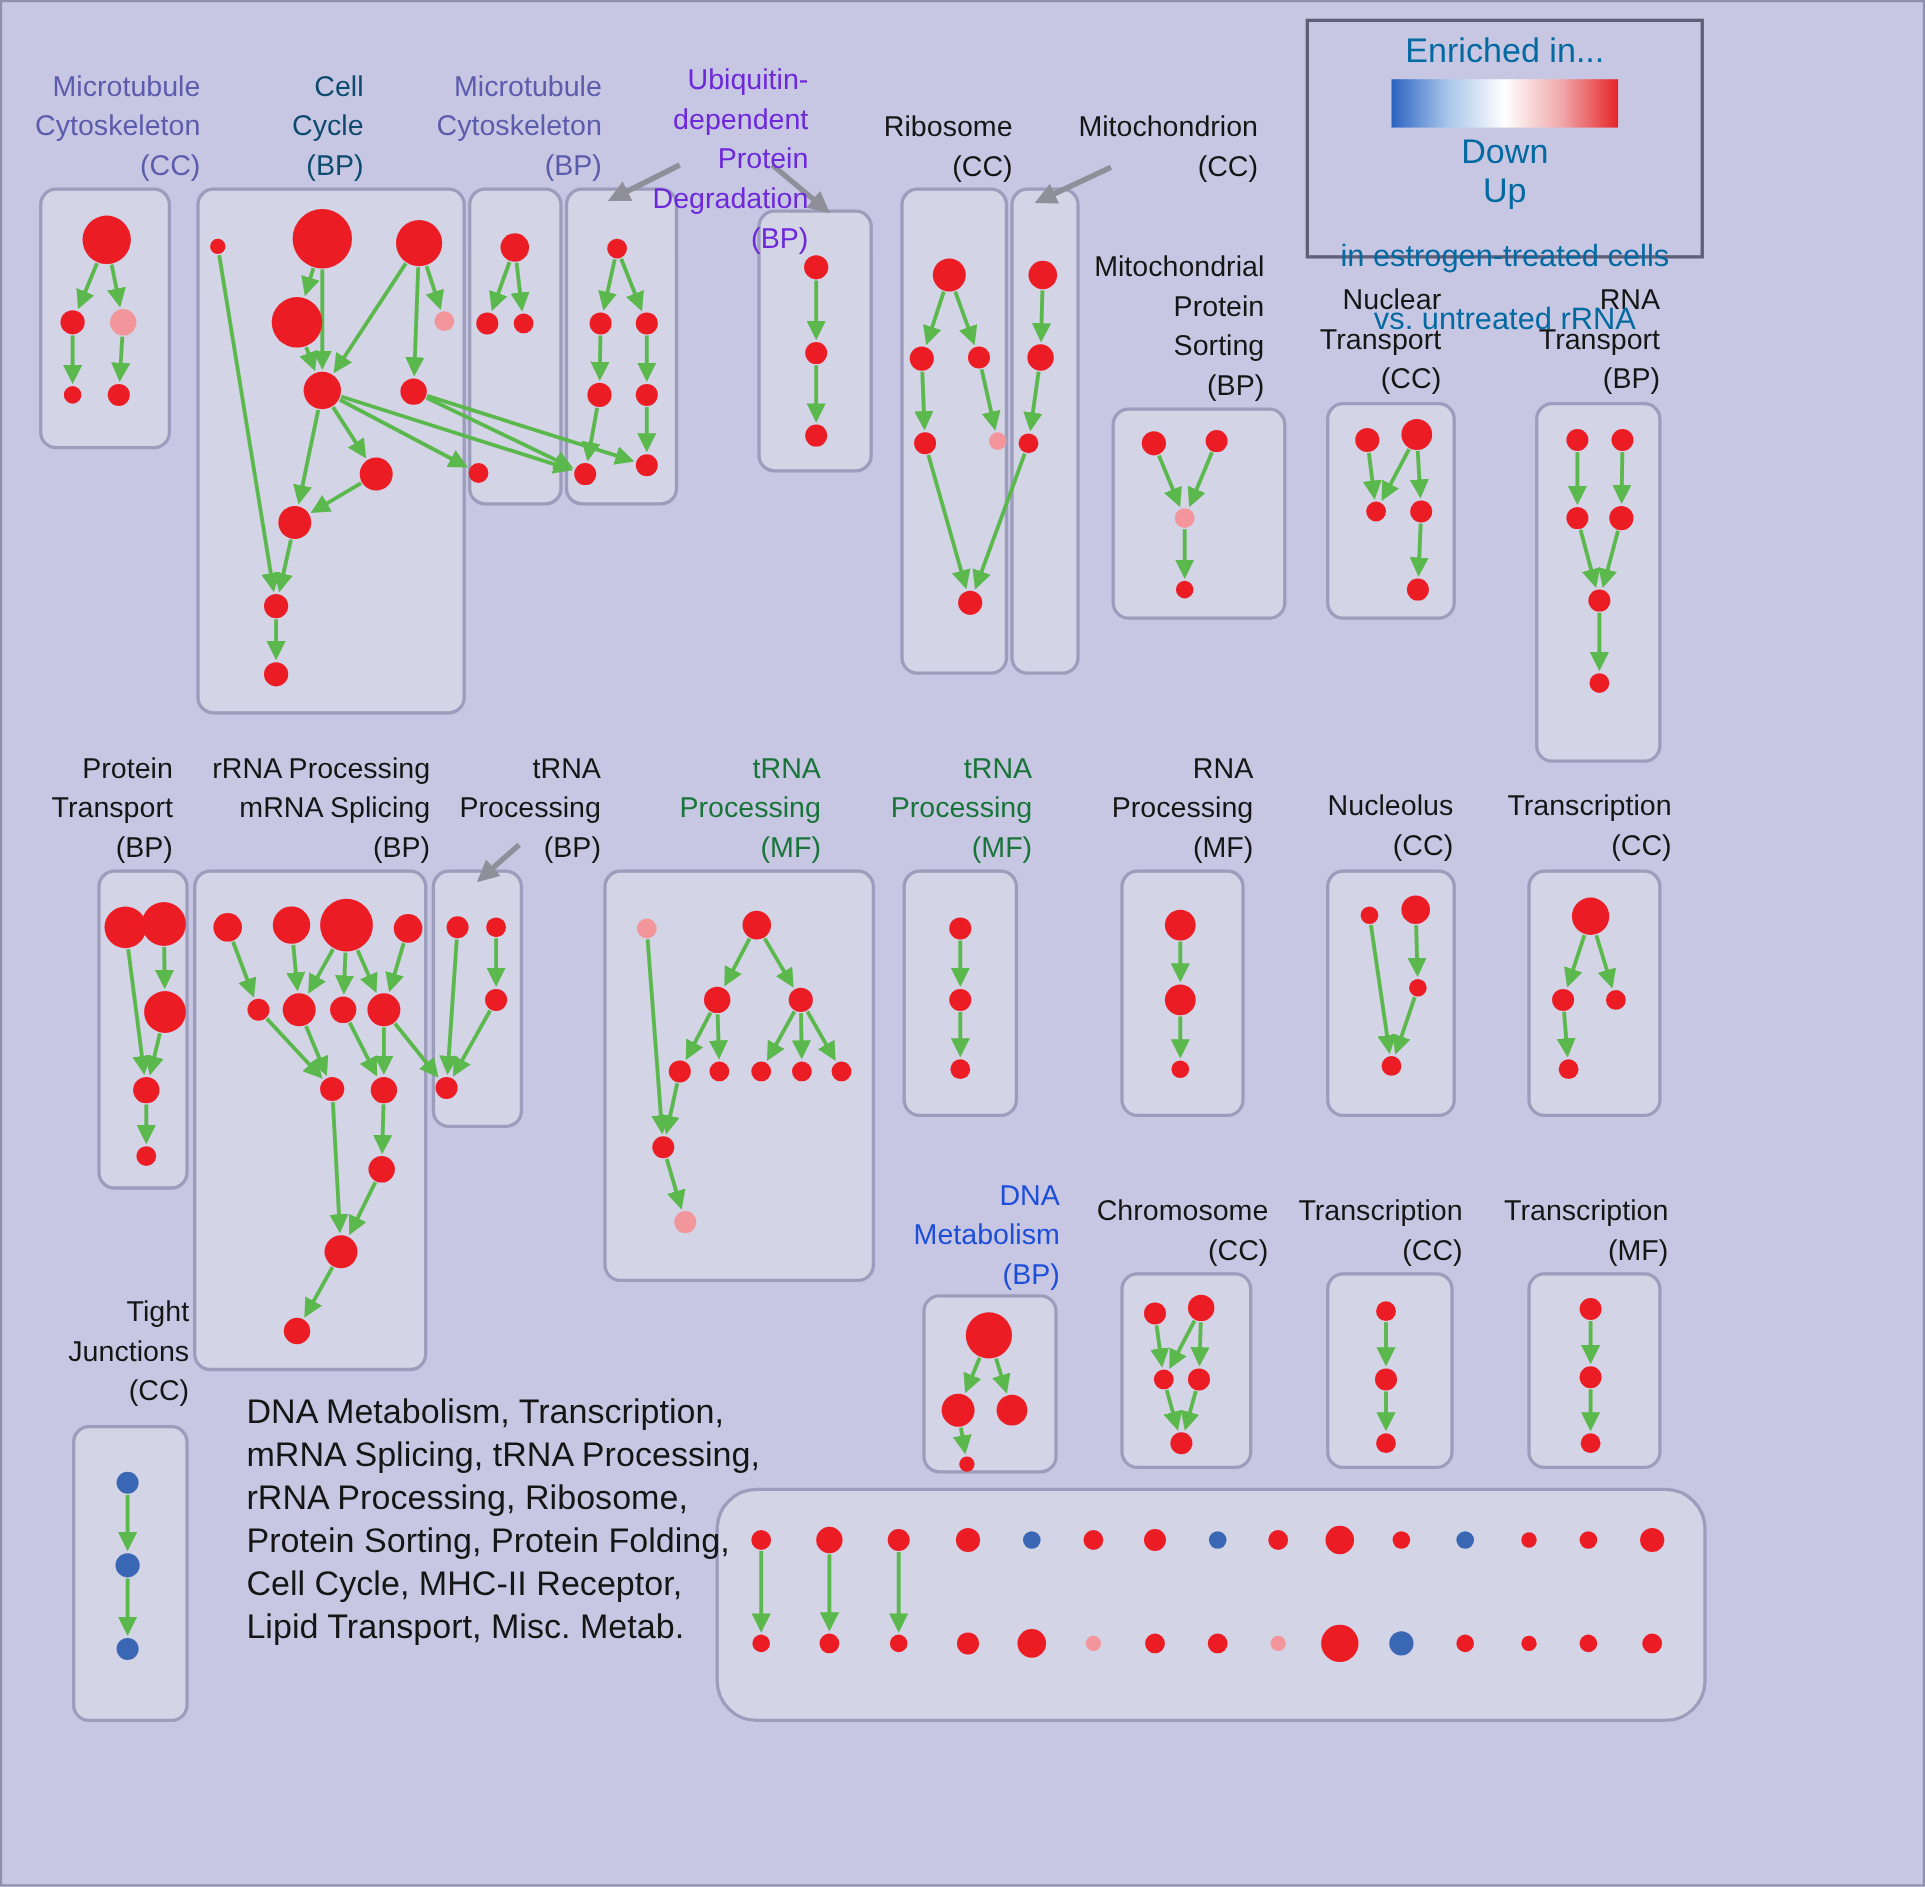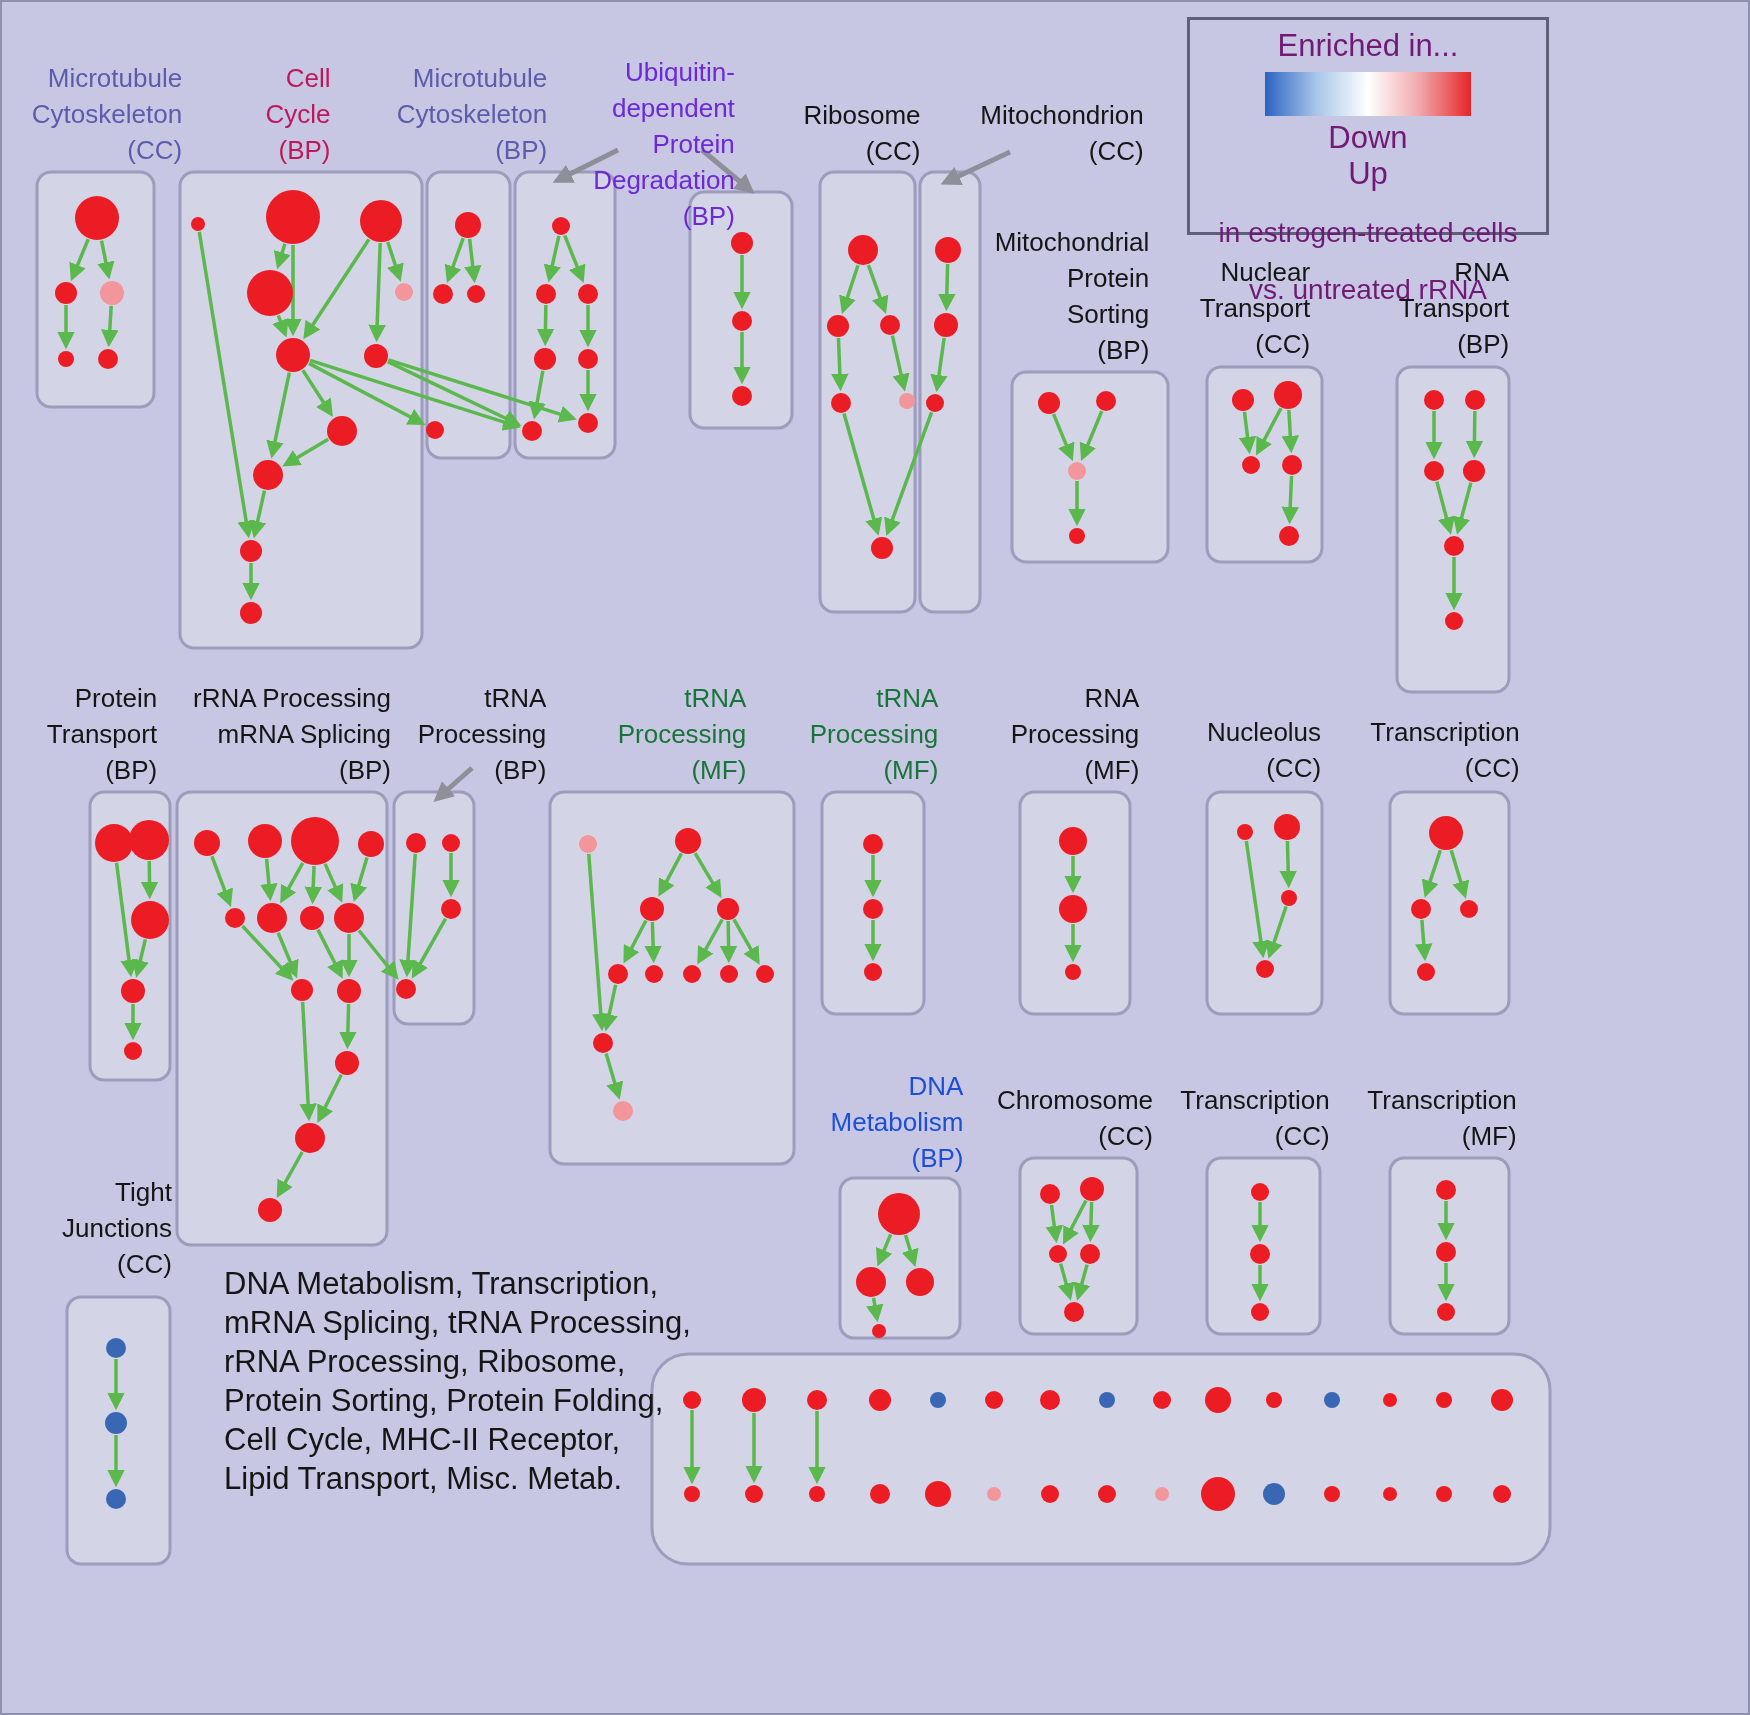--- a/index.html
+++ b/index.html
@@ -11,21 +11,21 @@
   #diagram-svg{position:absolute;left:0;top:0;}
   #labels{position:absolute;left:0;top:0;width:100%;height:100%;pointer-events:none;}
   .glabel{
     position:absolute;transform:translateX(-50%);
     text-align:right;font-size:26px;line-height:36px;
     white-space:pre-line;color:#151515;
   }
   .legend{
     position:absolute;left:1185px;top:15px;width:362px;height:218px;
     border:3px solid #5f5f78;background:#c7c7e3;box-sizing:border-box;
-    text-align:center;color:#701a75;
+    text-align:center;color:#0369a1;
   }
   .legend-title{font-size:31px;margin-top:8px;}
   .legend-gradient{width:206px;height:44px;margin:8px auto 0;}
   .legend-minmax{width:240px;margin:4px auto 0;display:flex;justify-content:space-between;font-size:31px;flex-direction:column;}
   .legend-caption{font-size:28px;line-height:33px;margin-top:24px;}
   #footnote{
     position:absolute;left:222px;top:1262px;
     font-size:31px;line-height:39px;white-space:pre-line;color:#151515;
   }
 </style>
@@ -328,21 +328,21 @@
       <circle cx="1330" cy="1492" r="8" fill="#ec1c24"></circle>
       <circle cx="1388" cy="1492" r="7" fill="#ec1c24"></circle>
       <circle cx="1442" cy="1492" r="8" fill="#ec1c24"></circle>
       <circle cx="1500" cy="1492" r="9" fill="#ec1c24"></circle>
     </svg>
 
   <div id="labels">
       <div class="glabel" style="left: 105px; top: 58px; color: rgb(92, 92, 172);">Microtubule
 Cytoskeleton
 (CC)</div>
-      <div class="glabel" style="left: 296px; top: 58px; color: #be185d;">Cell
+      <div class="glabel" style="left: 296px; top: 58px; color: #0c4a6e;">Cell
 Cycle
 (BP)</div>
       <div class="glabel" style="left: 470px; top: 58px; color: rgb(92, 92, 172);">Microtubule
 Cytoskeleton
 (BP)</div>
       <div class="glabel" style="left: 662px; top: 52px; color: #6d28d9;">Ubiquitin-
 dependent
 Protein
 Degradation
 (BP)</div>

